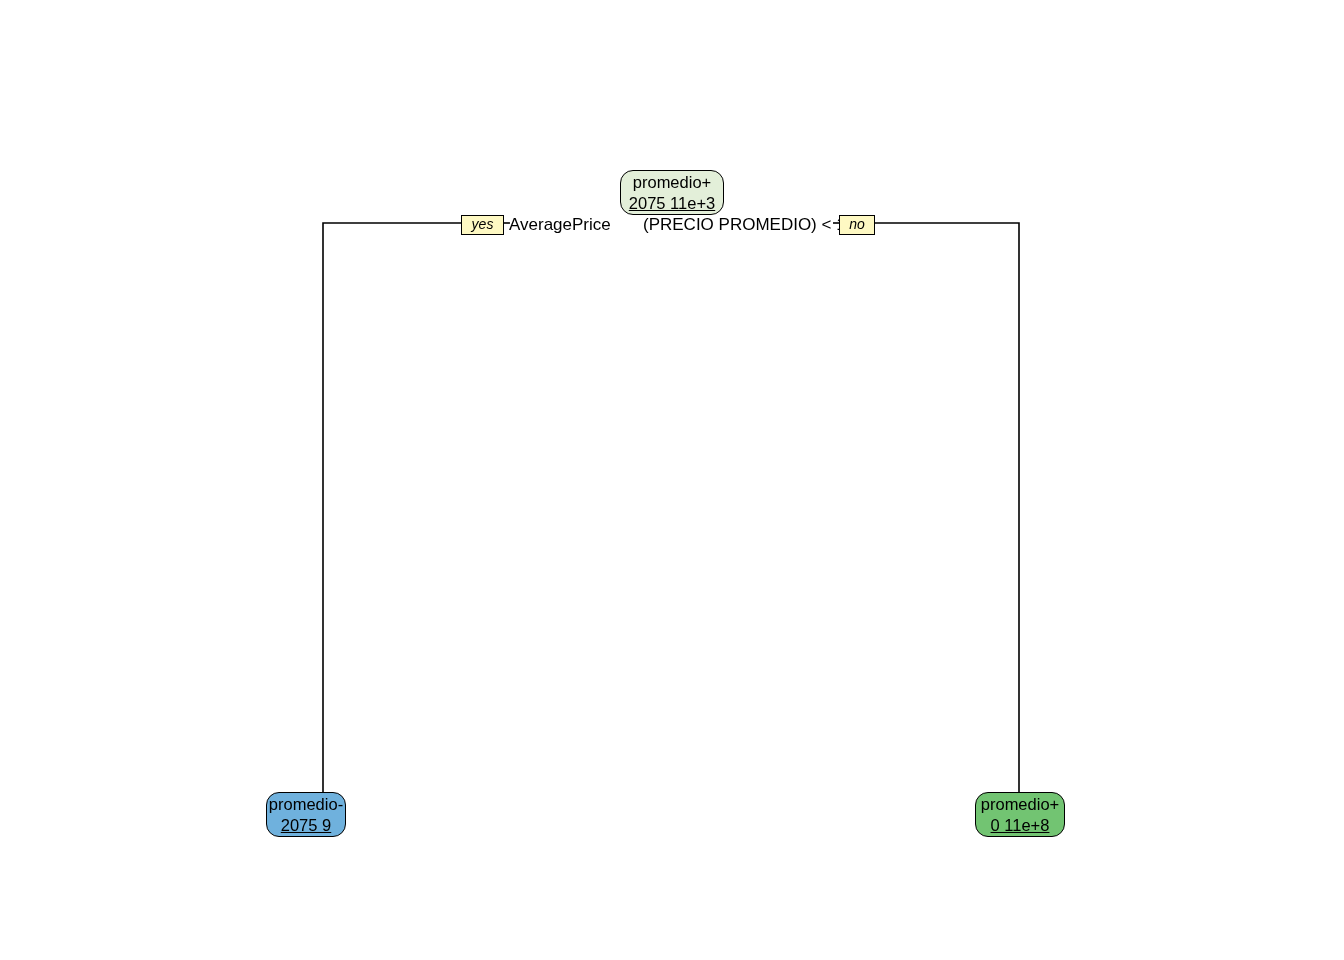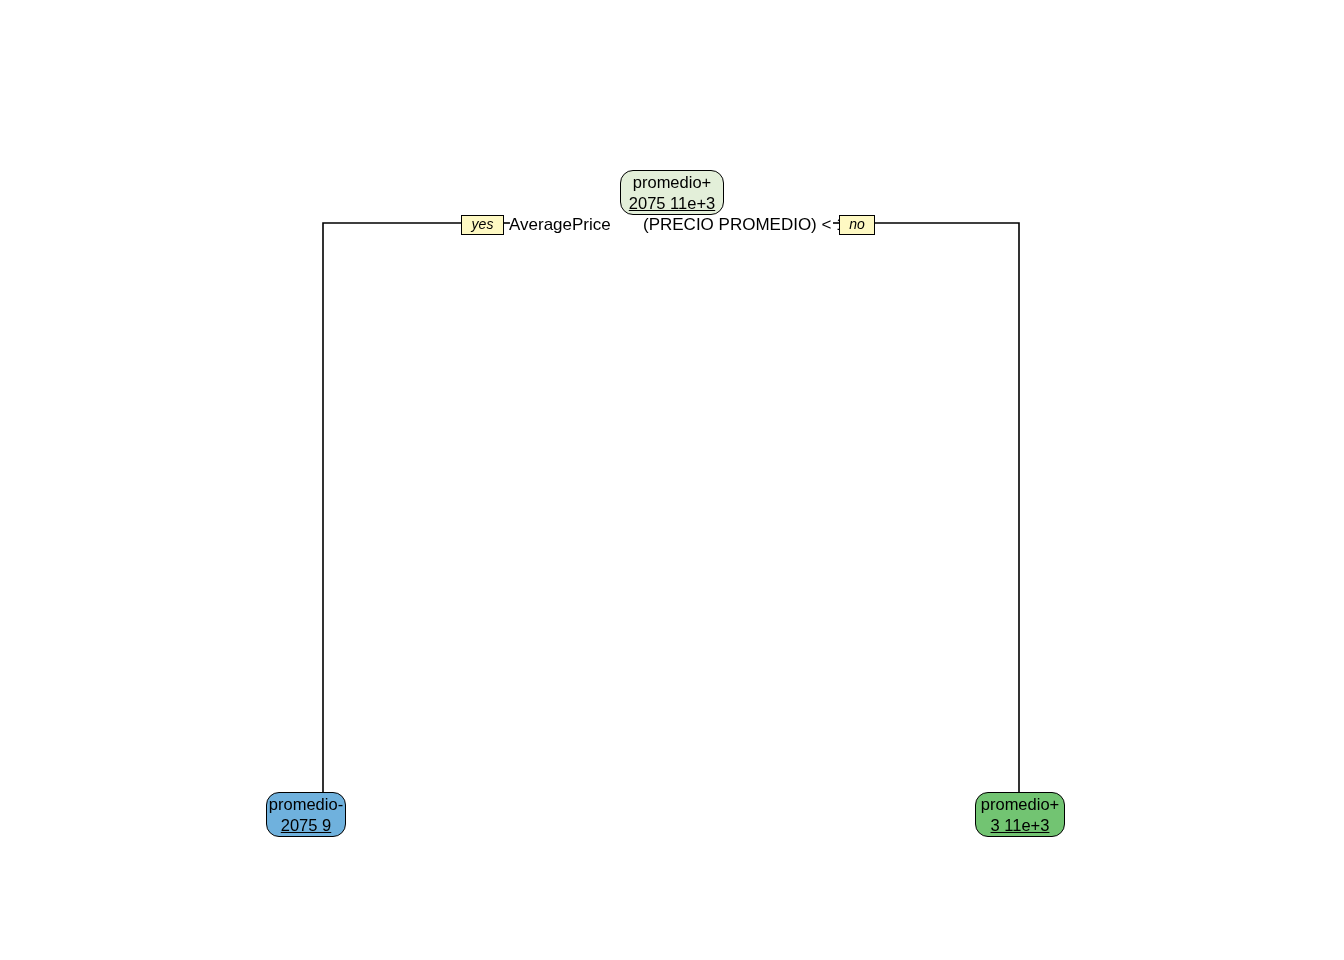--- a/index.html
+++ b/index.html
@@ -135,16 +135,16 @@
   <div class="yn-box" id="yes-label">yes</div>
   <div class="yn-box" id="no-label">no</div>
 
   <div class="node" id="leaf-left">
     <span class="l1">promedio-</span>
     <span class="l2">2075  9</span>
   </div>
 
   <div class="node" id="leaf-right">
     <span class="l1">promedio+</span>
-    <span class="l2">3  11e+3</span>
+    <span class="l2">0  11e+8</span>
   </div>
 
 </div>
 
 </body></html>

